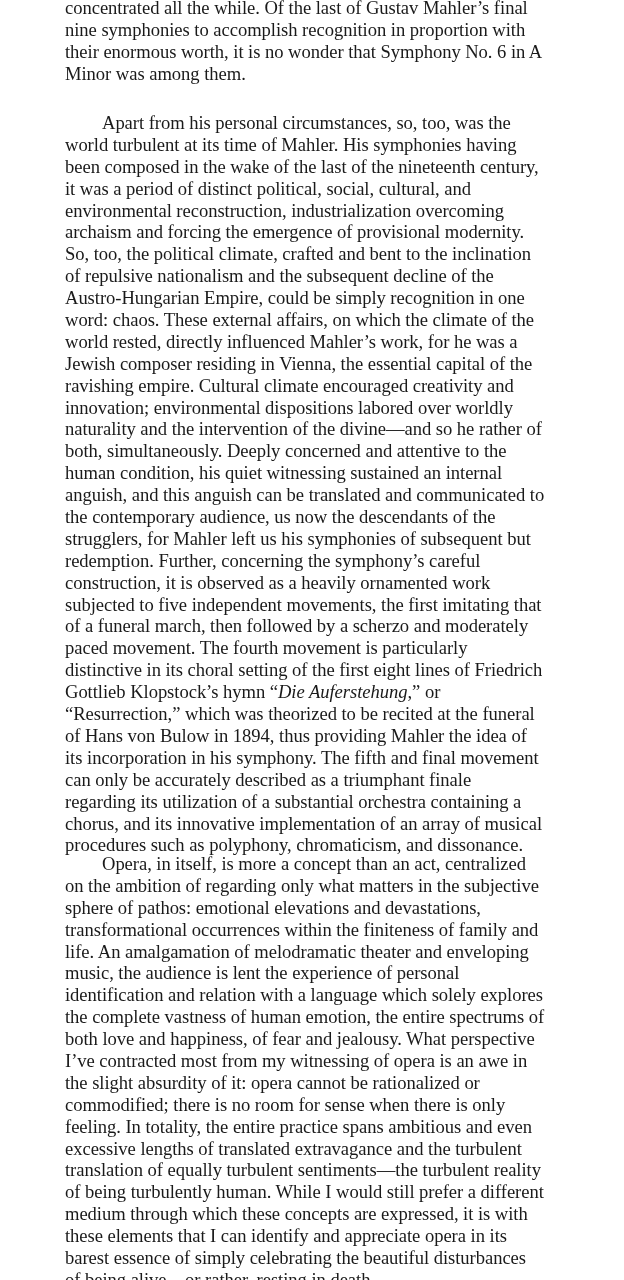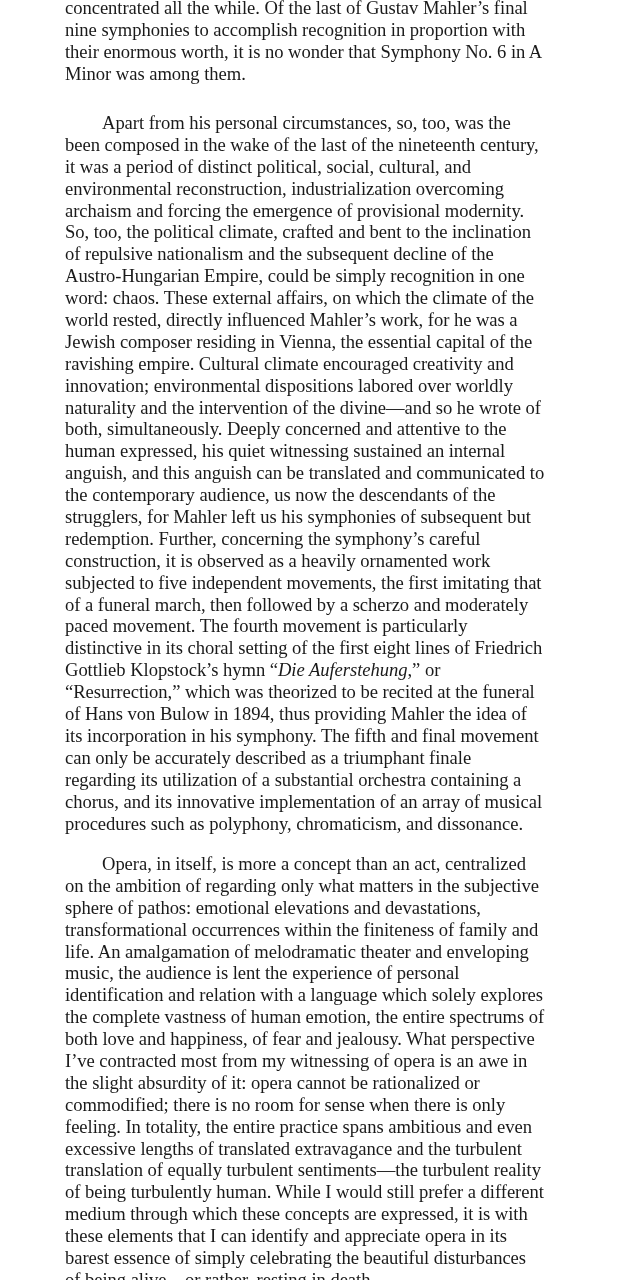--- a/index.html
+++ b/index.html
@@ -28,35 +28,36 @@
 
   <div class="para" id="p1">
     <span class="line">concentrated all the while. Of the last of Gustav Mahler’s final</span>
     <span class="line">nine symphonies to accomplish recognition in proportion with</span>
     <span class="line">their enormous worth, it is no wonder that Symphony No. 6 in A</span>
     <span class="line">Minor was among them.</span>
   </div>
 
   <div class="para" id="p2">
     <span class="line indent">Apart from his personal circumstances, so, too, was the</span>
+    <span class="line">world turbulent at its time of Mahler. His symphonies having</span>
     <span class="line">been composed in the wake of the last of the nineteenth century,</span>
     <span class="line">it was a period of distinct political, social, cultural, and</span>
     <span class="line">environmental reconstruction, industrialization overcoming</span>
     <span class="line">archaism and forcing the emergence of provisional modernity.</span>
     <span class="line">So, too, the political climate, crafted and bent to the inclination</span>
     <span class="line">of repulsive nationalism and the subsequent decline of the</span>
     <span class="line">Austro-Hungarian Empire, could be simply recognition in one</span>
     <span class="line">word: chaos. These external affairs, on which the climate of the</span>
     <span class="line">world rested, directly influenced Mahler’s work, for he was a</span>
     <span class="line">Jewish composer residing in Vienna, the essential capital of the</span>
     <span class="line">ravishing empire. Cultural climate encouraged creativity and</span>
     <span class="line">innovation; environmental dispositions labored over worldly</span>
-    <span class="line">naturality and the intervention of the divine—and so he wrote of</span>
+    <span class="line">naturality and the intervention of the divine—and so he rather of</span>
     <span class="line">both, simultaneously. Deeply concerned and attentive to the</span>
-    <span class="line">human expressed, his quiet witnessing sustained an internal</span>
+    <span class="line">human condition, his quiet witnessing sustained an internal</span>
     <span class="line">anguish, and this anguish can be translated and communicated to</span>
     <span class="line">the contemporary audience, us now the descendants of the</span>
     <span class="line">strugglers, for Mahler left us his symphonies of subsequent but</span>
     <span class="line">redemption. Further, concerning the symphony’s careful</span>
     <span class="line">construction, it is observed as a heavily ornamented work</span>
     <span class="line">subjected to five independent movements, the first imitating that</span>
     <span class="line">of a funeral march, then followed by a scherzo and moderately</span>
     <span class="line">paced movement. The fourth movement is particularly</span>
     <span class="line">distinctive in its choral setting of the first eight lines of Friedrich</span>
     <span class="line"><span>Gottlieb Klopstock’s hymn “</span><i>Die Auferstehung</i><span>,” or</span></span>

